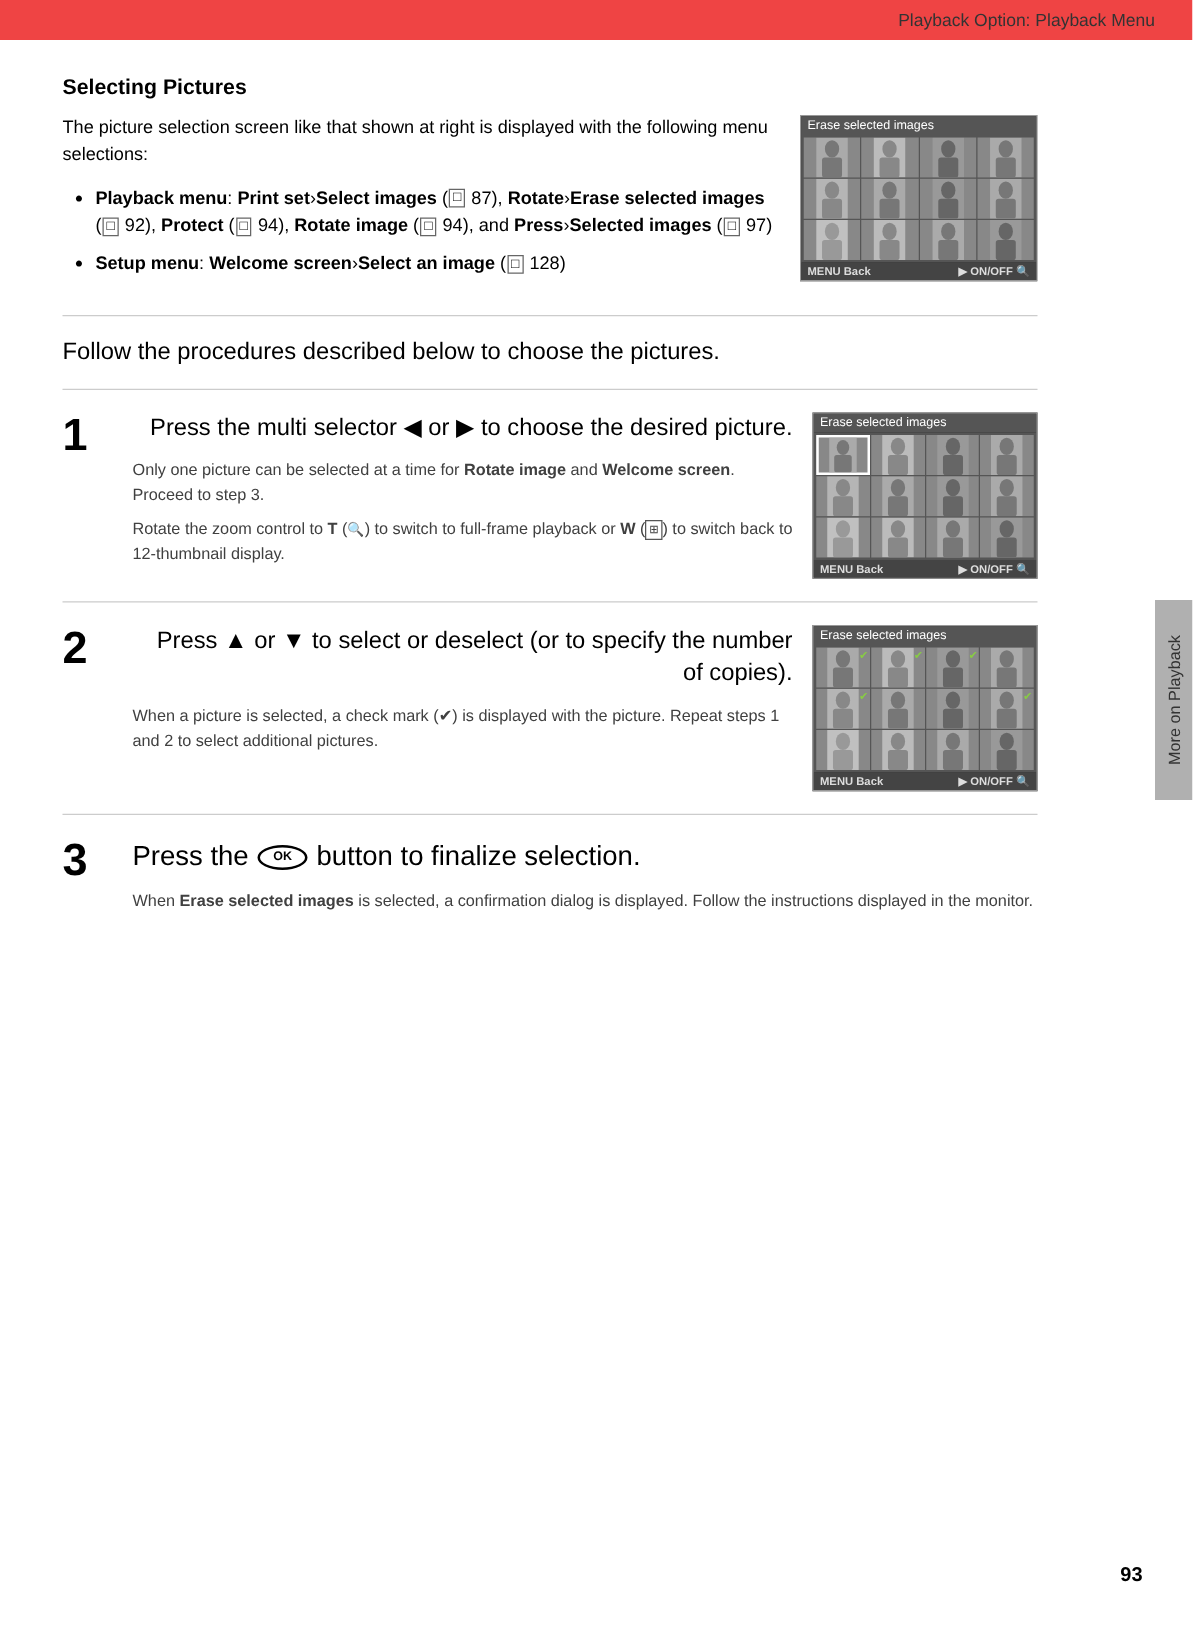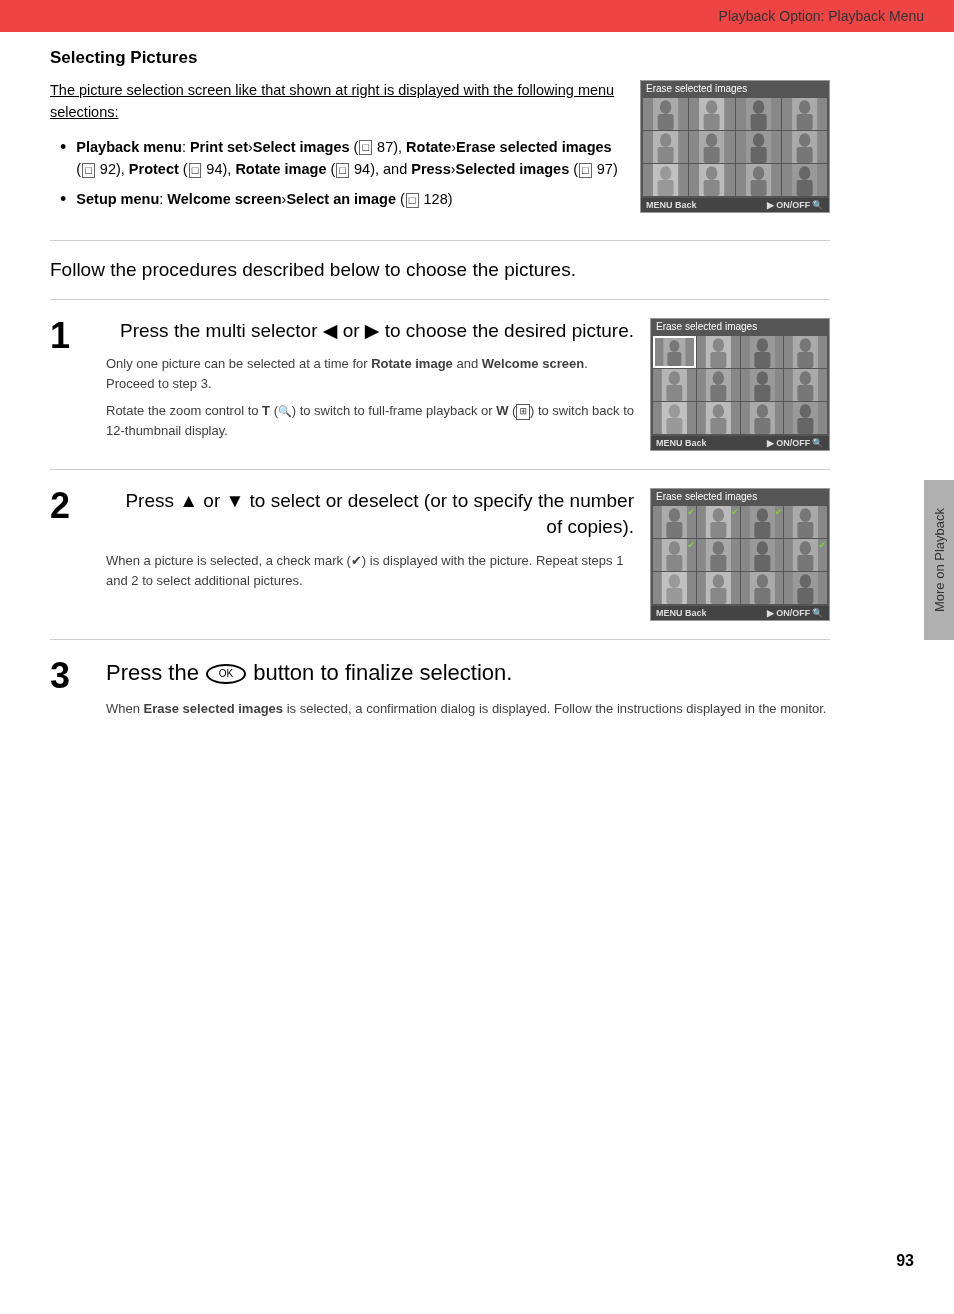--- a/index.html
+++ b/index.html
@@ -17,36 +17,35 @@
     .page-header {
       background: #ef4444;
       text-align: right;
       padding: 8px 30px 8px 0;
       font-size: 14px;
       color: #333;
     }
 
     
     .content {
-      padding: 16px 40px 40px 50px;
+      padding: 28px 40px 40px 50px;
       max-width: 870px;
     }
 
     
     .section-title {
       font-size: 17px;
       font-weight: bold;
       margin-bottom: 12px;
     }
 
     .intro-text {
       font-size: 14.5px;
       margin-bottom: 12px;
       line-height: 1.5;
-      text-decoration: underline;
     }
 
     
     .bullet-list {
       list-style: none;
       margin-bottom: 18px;
       margin-left: 10px;
     }
     .bullet-list li {
       display: flex;
@@ -212,21 +211,21 @@
 
     .ok-icon {
       display: inline-block;
       width: 40px;
       height: 20px;
       border: 2px solid #000;
       border-radius: 50%;
       text-align: center;
       line-height: 16px;
       font-size: 10px;
-      font-weight: normal;
+      font-weight: bold;
       vertical-align: middle;
       margin: 0 1px;
     }
 
     b { font-weight: bold; }
 
     
     .ref-box {
       display: inline-block;
       border: 1px solid #666;

